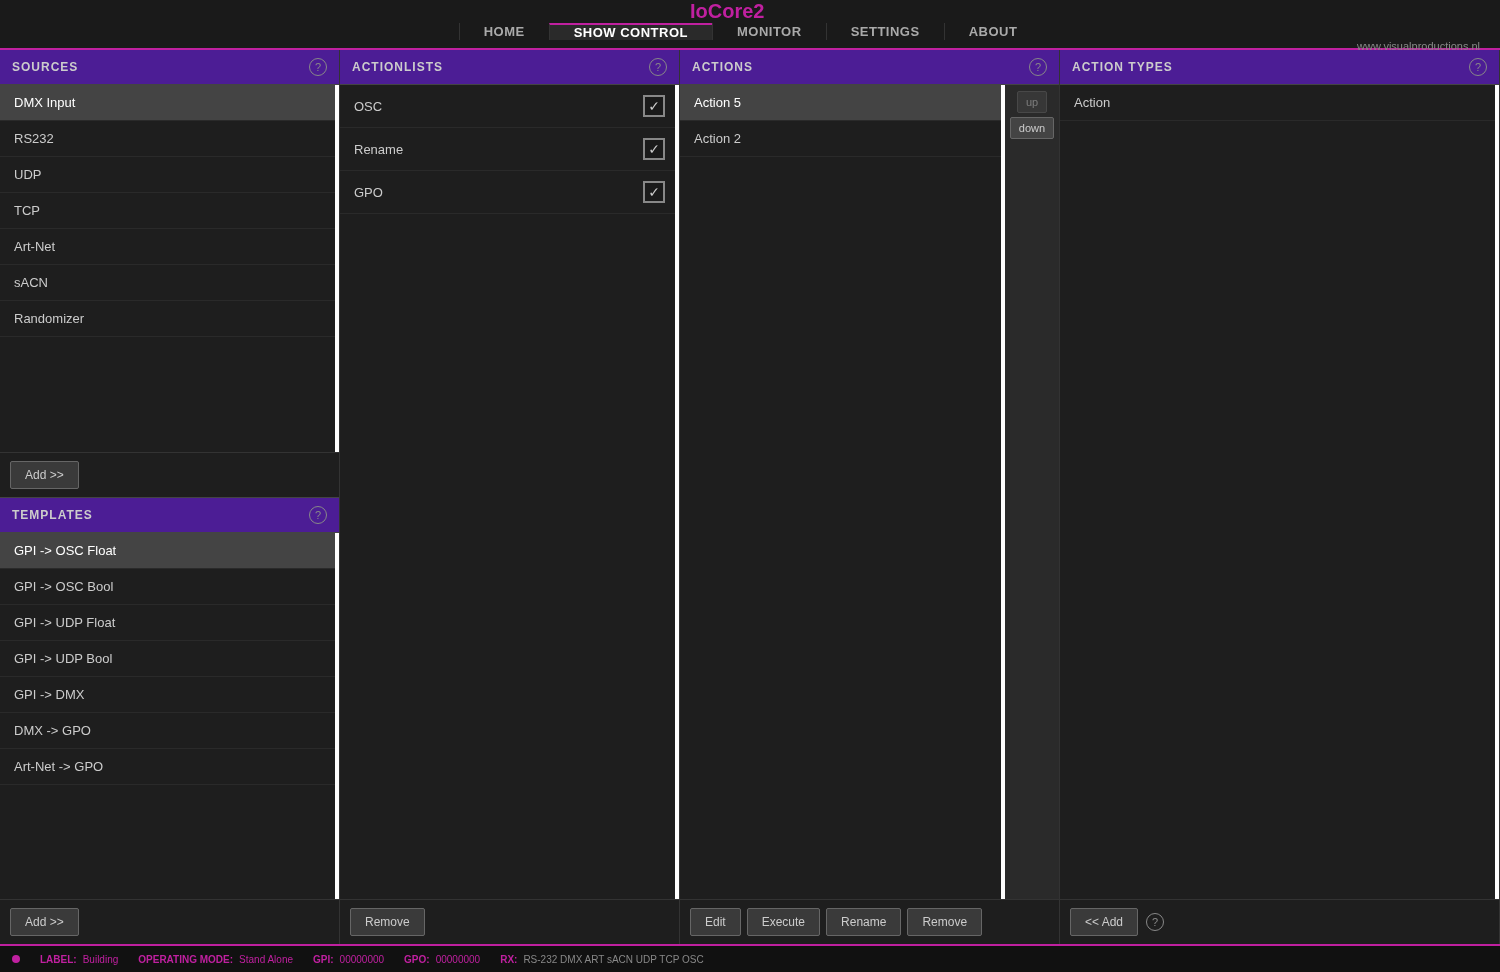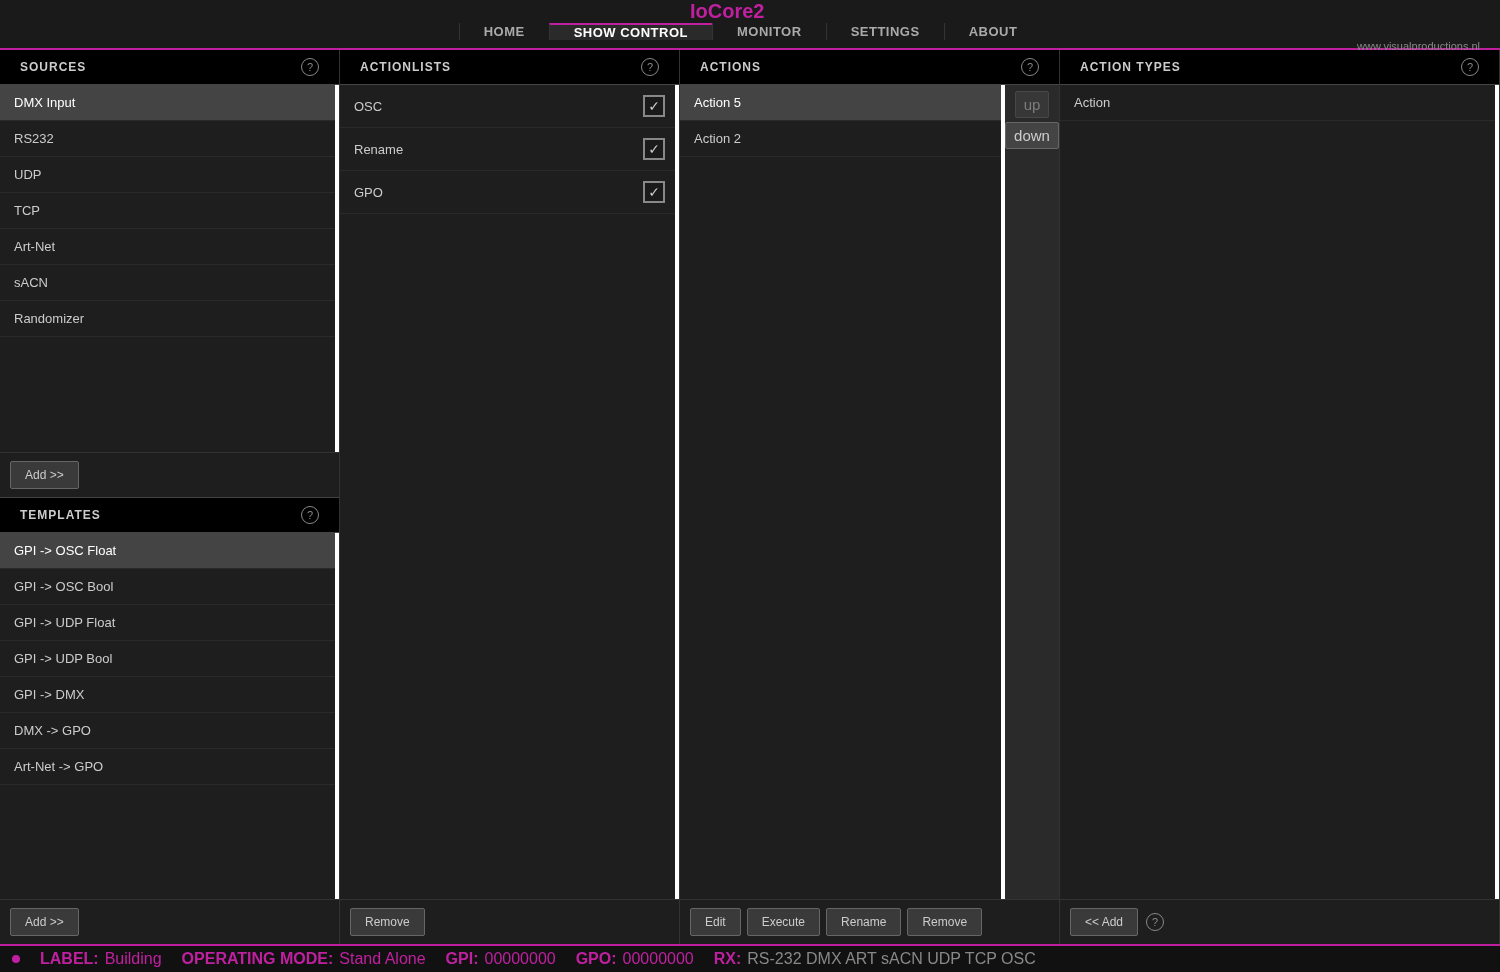--- a/index.html
+++ b/index.html
@@ -70,22 +70,22 @@
 
     
     .panel {
       display: flex;
       flex-direction: column;
       background: #1e1e1e;
       border-right: 1px solid #333;
     }
 
     .panel-header {
-      background: #000000;
-      padding: 8px 20px;
+      background: #4c1d95;
+      padding: 8px 12px;
       display: flex;
       align-items: center;
       justify-content: space-between;
       border-bottom: 1px solid #444;
       flex-shrink: 0;
     }
     .panel-title {
       color: #ccc;
       font-size: 12px;
       font-weight: bold;
@@ -176,21 +176,21 @@
     .checkbox.checked::after {
       content: '✓';
       color: #ccc;
     }
 
     .up-down-btn {
       background: #444;
       border: 1px solid #666;
       color: #ccc;
       padding: 4px 8px;
-      font-size: 15px;
+      font-size: 11px;
       cursor: pointer;
       border-radius: 2px;
     }
 
     
     .btn {
       background: #3a3a3a;
       border: 1px solid #666;
       color: #ccc;
       padding: 6px 14px;
@@ -202,21 +202,21 @@
     
     .status-bar {
       height: 28px;
       background: #111;
       border-top: 2px solid #c020a0;
       display: flex;
       align-items: center;
       padding: 0 12px;
       gap: 20px;
       flex-shrink: 0;
-      font-size: 16px;
+      font-size: 10px;
     }
     .status-item {
       display: flex;
       align-items: center;
       gap: 6px;
     }
     .status-label { color: #c020a0; font-weight: bold; }
     .status-value { color: #c020a0; }
     .status-rx { color: #888; }
     .status-dot {

